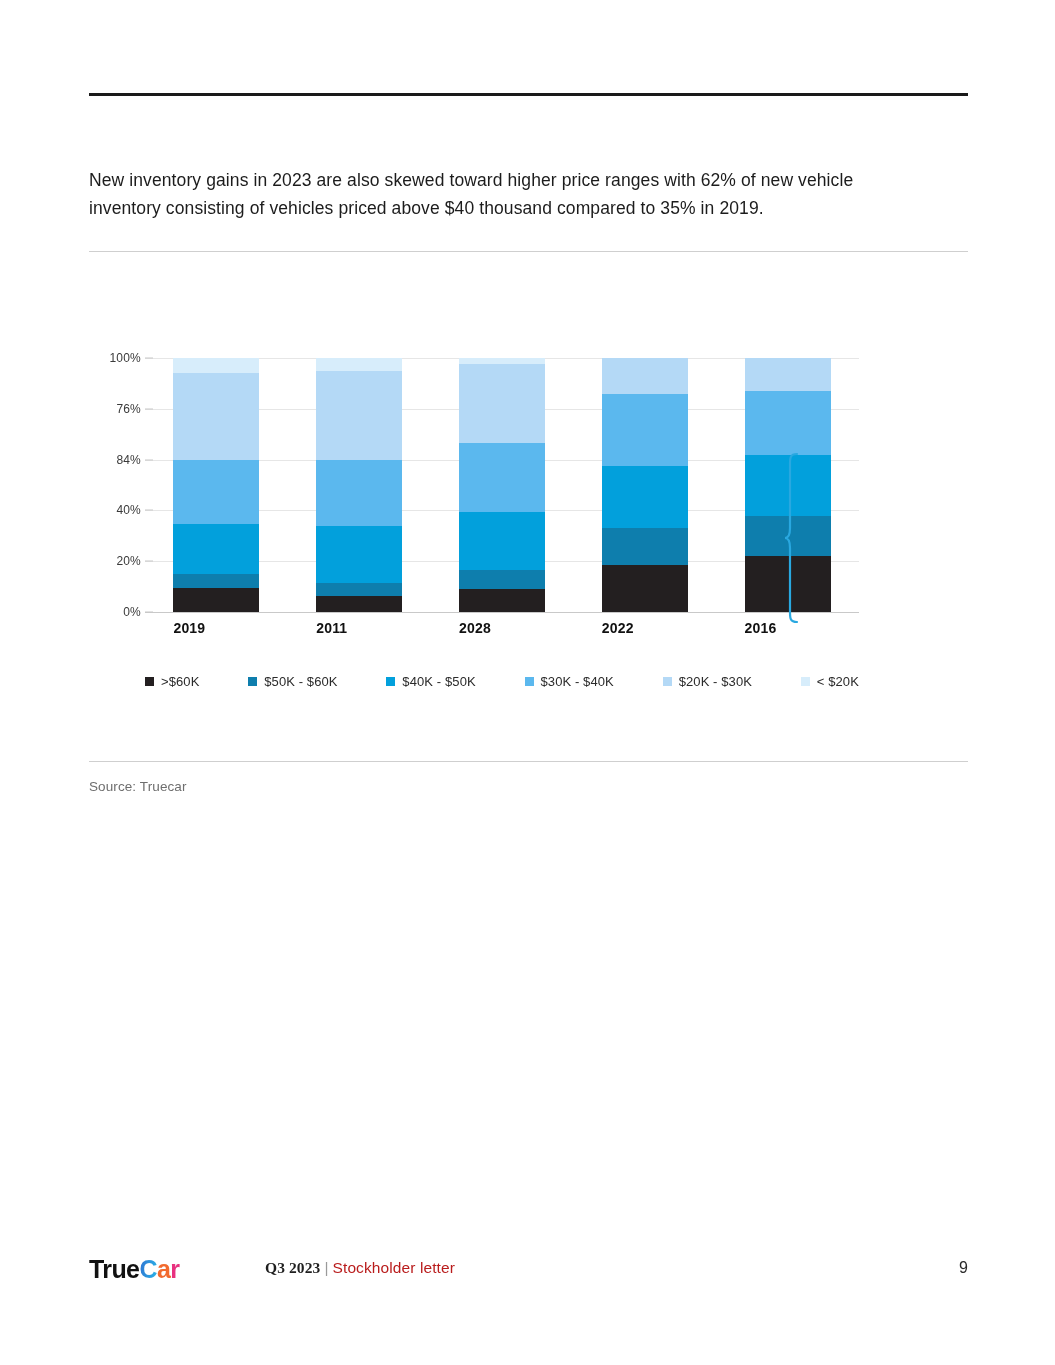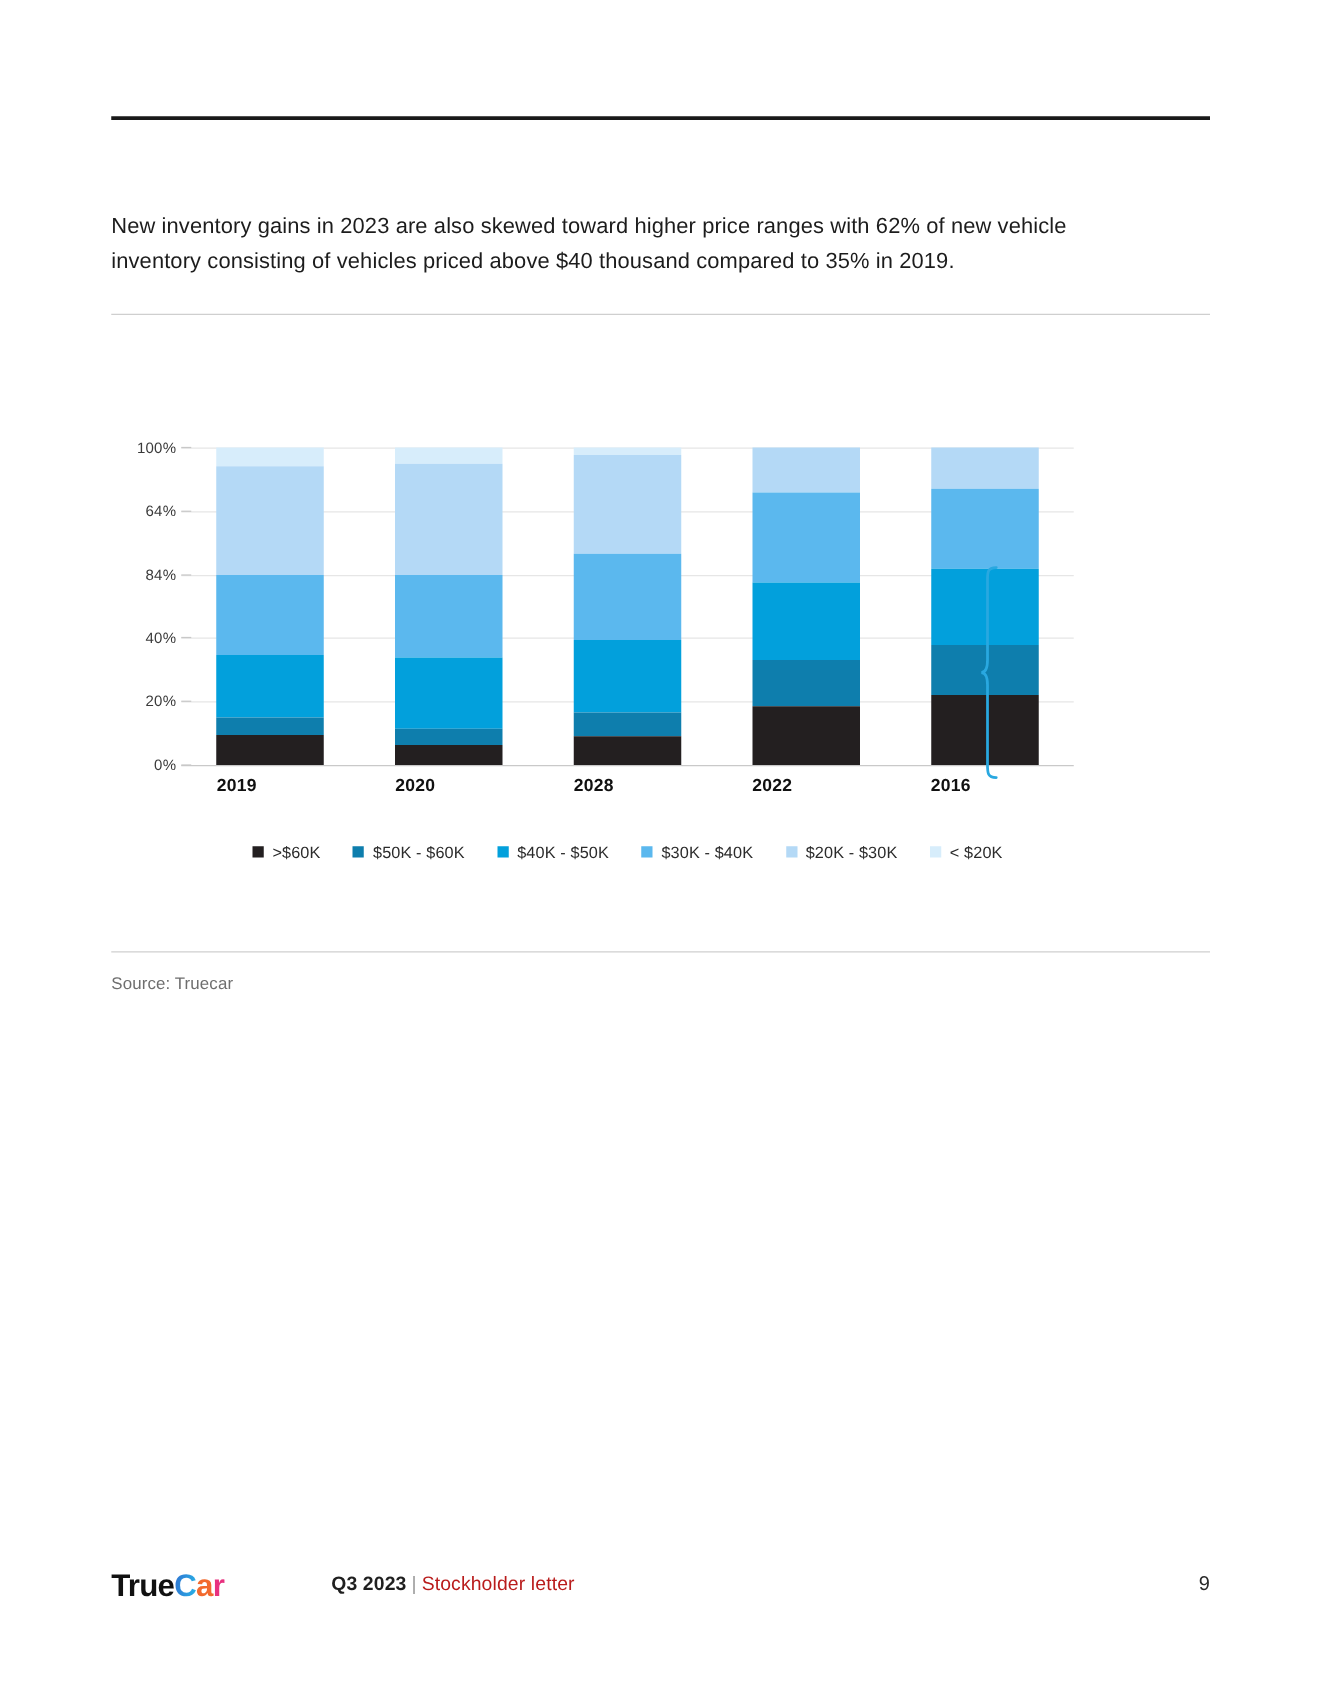--- a/index.html
+++ b/index.html
@@ -130,21 +130,21 @@
     color: #111111;
     letter-spacing: .2px;
   }
 
   
   .legend {
     position: absolute;
     left: 56px; top: 324px;
     width: 714px;
     display: flex;
-    justify-content: center;
+    justify-content: space-between;
     align-items: center;
     gap: 26px;
   }
   .legend-item {
     display: flex;
     align-items: center;
     gap: 7px;
     font-size: 13px;
     color: #2b2b2b;
     white-space: nowrap;
@@ -220,21 +220,21 @@
   .logo .t-r { color: #e8317f; }
 
   .footer-center {
     position: absolute;
     left: 265px; top: 7px;
     font-size: 15.5px;
     color: #1f1f1f;
     letter-spacing: .1px;
     white-space: nowrap;
   }
-  .footer-center .q { font-weight: bold; }
+  .footer-center .q { font-weight: bold; font-family: Liberation Serif, serif; }
   .footer-center .sep { color: #9a9a9a; padding: 0 4px; }
   .footer-center .sl { color: #b91c1c; }
 
   .page-num {
     position: absolute;
     right: 87px; top: 7px;
     font-size: 16px;
     color: #2a2a2a;
   }
 </style>
@@ -249,21 +249,21 @@
 
   <div class="rule-thin rule-above-chart"></div>
 
 
   <div class="chart-wrap">
     <div class="y-axis" id="y-axis">
         <div class="y-tick" style="top: 254px;">0%</div>
         <div class="y-tick" style="top: 203.2px;">20%</div>
         <div class="y-tick" style="top: 152.4px;">40%</div>
         <div class="y-tick" style="top: 101.6px;">84%</div>
-        <div class="y-tick" style="top: 50.8px;">64%</div>
+        <div class="y-tick" style="top: 50.8px;">76%</div>
         <div class="y-tick" style="top: 0px;">100%</div>
       </div>
     <div class="plot" id="plot">
         <div class="gridline" style="top: 0px;"></div>
         <div class="gridline" style="top: 50.8px;"></div>
         <div class="gridline" style="top: 101.6px;"></div>
         <div class="gridline" style="top: 152.4px;"></div>
         <div class="gridline" style="top: 203.2px;"></div>
         <div class="gridline zero" style="top: 254px;"></div>
       <div class="bars" id="bars">
@@ -302,21 +302,21 @@
             <div class="seg" style="height: 33.02px; background: rgb(180, 217, 246);"></div>
             <div class="seg" style="height: 63.5px; background: rgb(91, 184, 238);"></div>
             <div class="seg" style="height: 60.96px; background: rgb(2, 160, 220);"></div>
             <div class="seg" style="height: 40.64px; background: rgb(14, 126, 173);"></div>
             <div class="seg" style="height: 55.88px; background: rgb(35, 31, 32);"></div>
           </div>
         </div>
     </div>
     <div class="x-axis" id="x-axis">
         <div class="x-tick">2019</div>
-        <div class="x-tick">2020</div>
+        <div class="x-tick">2011</div>
         <div class="x-tick">2028</div>
         <div class="x-tick">2022</div>
         <div class="x-tick">2016</div>
       </div>
     <div class="legend" id="legend">
         <div class="legend-item">
           <span class="swatch" style="background: rgb(35, 31, 32);"></span>
           <span>&gt;$60K</span>
         </div>
         <div class="legend-item">

